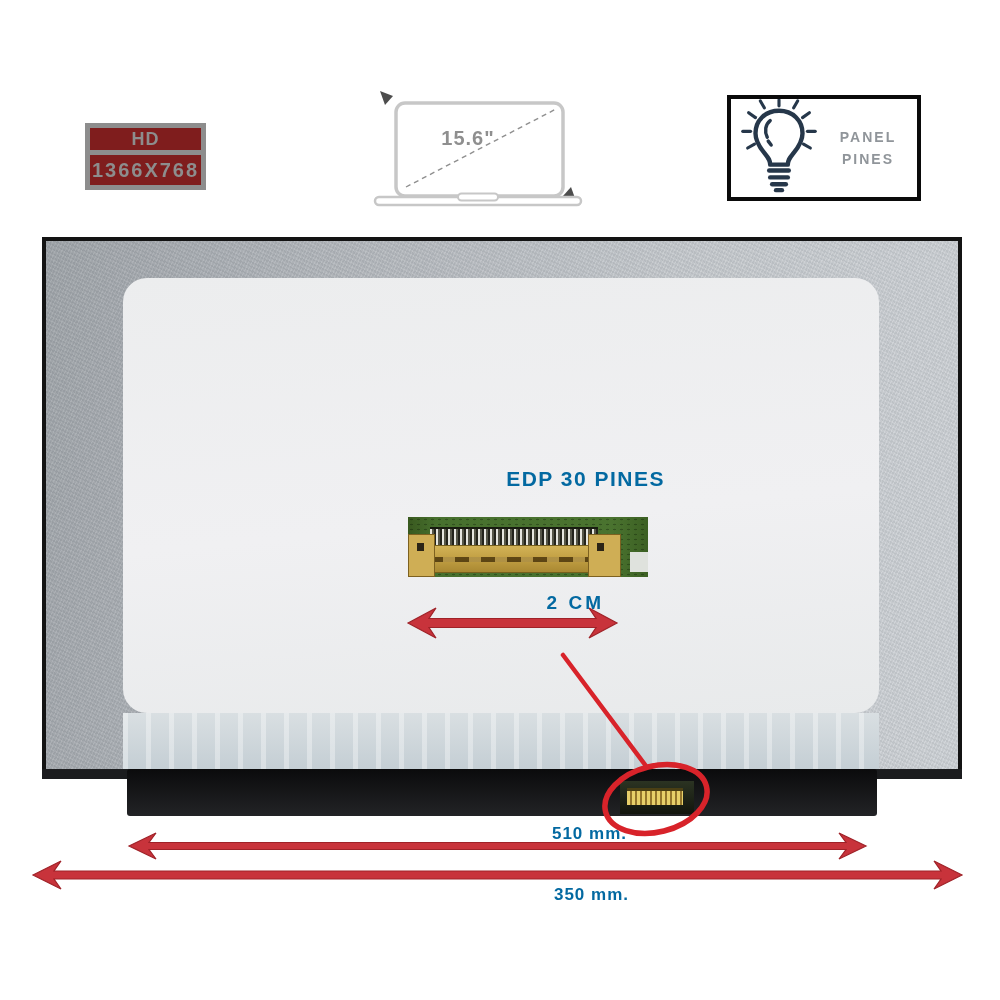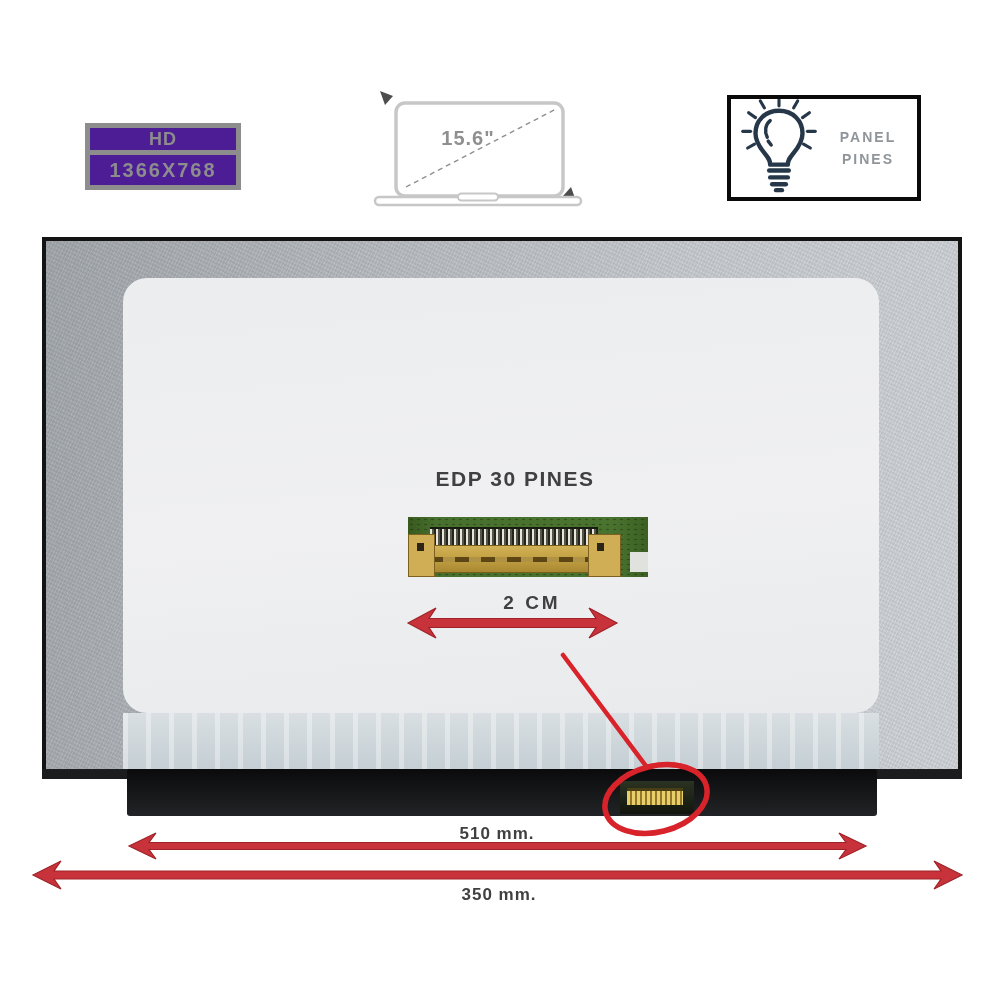--- a/index.html
+++ b/index.html
@@ -2,22 +2,22 @@
 <html><head>
 <meta charset="utf-8">
 <style>
   html,body{margin:0;padding:0;background:#ffffff;}
   #stage{position:relative;width:1000px;height:1000px;background:#ffffff;overflow:hidden;
          font-family:"Liberation Sans",sans-serif;}
   #stage *{box-sizing:border-box;}
   svg text{font-family:"Liberation Sans",sans-serif;}
 
   
-  .res-badge{position:absolute;left:85px;top:123px;width:156px;height:67px;
-    border:5px solid #8d8d8d;background:#4c1d95;display:flex;flex-direction:column;}
+  .res-badge{position:absolute;left:85px;top:123px;width:121px;height:67px;
+    border:5px solid #8d8d8d;background:#7f1d1d;display:flex;flex-direction:column;}
   .res-badge .row1{flex:0 0 27px;border-bottom:5px solid #8d8d8d;display:flex;align-items:center;justify-content:center;
     color:#8d8d8d;font-weight:bold;font-size:18px;letter-spacing:1px;}
   .res-badge .row2{flex:1;display:flex;align-items:center;justify-content:center;
     color:#8d8d8d;font-weight:bold;font-size:20px;letter-spacing:2px;}
 
   
   .laptop{position:absolute;left:368px;top:88px;width:220px;height:122px;}
 
   
   .glossy-badge{position:absolute;left:727px;top:95px;width:194px;height:106px;
@@ -62,23 +62,23 @@
     background:linear-gradient(180deg,#d2b257 0%,#c3a144 45%,#a98832 100%);}
   .pcb .gold-body .slot{position:absolute;left:8px;right:8px;top:11px;height:5px;
     background:repeating-linear-gradient(90deg, rgba(60,40,5,.75) 0 14px, rgba(175,145,70,.9) 14px 26px);}
   .pcb .tab{position:absolute;top:17px;width:27px;height:43px;background:#cfae55;border:1px solid #7d6120;}
   .pcb .tab.left{left:0;}
   .pcb .tab.right{left:180px;width:33px;}
   .pcb .tab .hole{position:absolute;left:8px;top:8px;width:7px;height:8px;background:#2c2416;}
   .pcb .notch{position:absolute;left:222px;top:35px;width:18px;height:20px;background:#dfe2dd;}
 
   
-  .red-label{position:absolute;color:#404040;font-weight:bold;text-align:center;white-space:nowrap;}
+  .red-label{position:absolute;color:#0369a1;font-weight:bold;text-align:right;white-space:nowrap;}
   .edp-title{left:365px;top:467px;width:300px;font-size:21px;letter-spacing:1.5px;}
-  .cm-label{left:432px;top:592px;width:200px;font-size:19px;letter-spacing:3px;}
+  .cm-label{left:404px;top:592px;width:200px;font-size:19px;letter-spacing:3px;}
   .mm280{left:367px;top:824px;width:260px;font-size:17px;letter-spacing:1px;}
   .mm350{left:369px;top:853px;width:260px;font-size:17px;letter-spacing:1px;margin-top:32px;}
 
   .overlay{position:absolute;left:0;top:0;width:1000px;height:1000px;pointer-events:none;}
 </style>
 </head>
 <body>
 
 <div id="stage">
 

